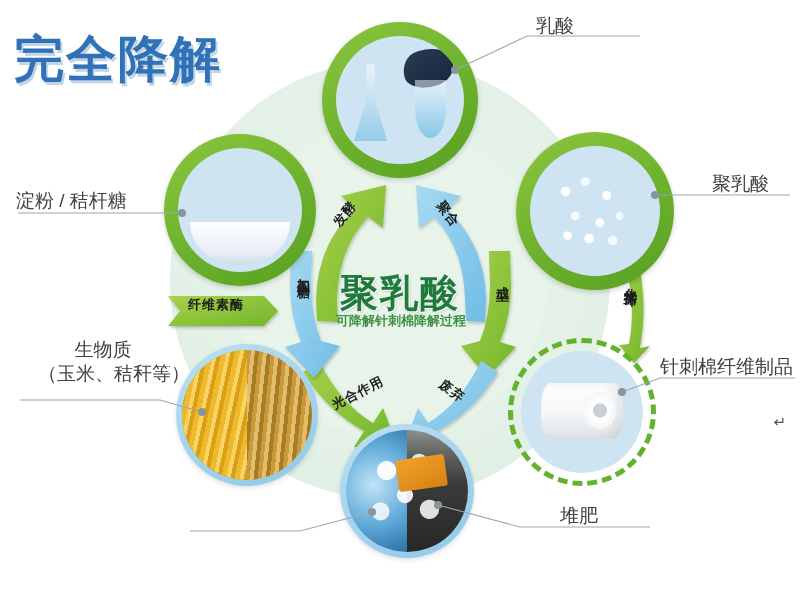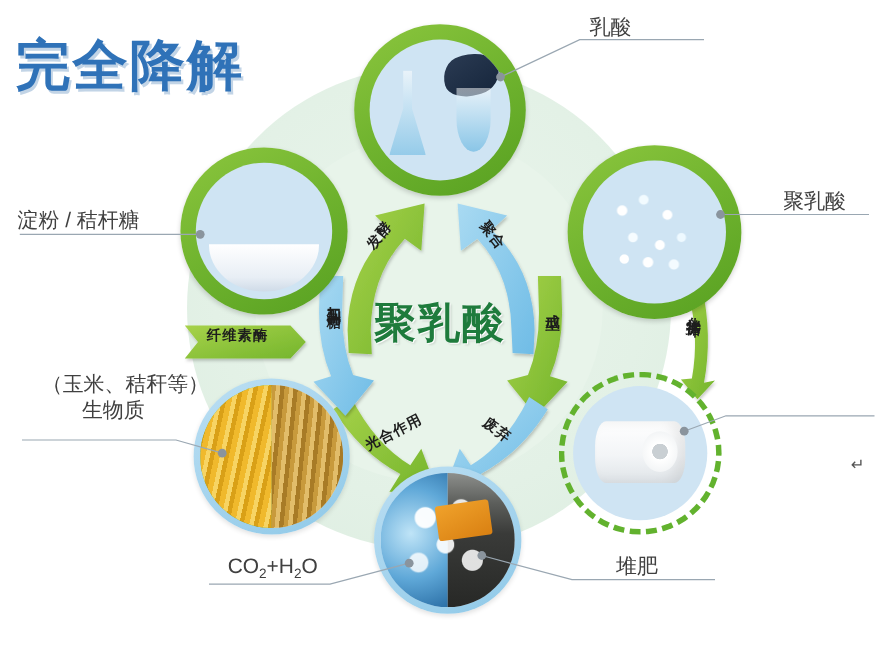--- a/index.html
+++ b/index.html
@@ -227,20 +227,21 @@
   <div class="arrow-label" style="left:331px; top:205px; transform:rotate(-52deg);">发酵</div>
   <div class="arrow-label" style="left:434px; top:205px; transform:rotate(52deg);">聚合</div>
   <div class="arrow-label vert" style="left:493px; top:276px;">成型</div>
   <div class="arrow-label" style="left:438px; top:382px; transform:rotate(35deg);">废弃</div>
   <div class="arrow-label" style="left:330px; top:384px; transform:rotate(-27deg);">光合作用</div>
   <div class="arrow-label vert" style="left:294px; top:268px;">加工制糖</div>
   <div class="arrow-label" style="left:188px; top:296px;">纤维素酶</div>
   <div class="arrow-label vert" style="left:622px; top:278px; transform:rotate(4deg);">化学循环</div>
 
   <div class="center-main">聚乳酸</div>
+  <div class="center-sub">可降解针刺棉降解过程</div>
 
   <div class="node" style="left:322px; top:22px; width:156px; height:156px;">
     <div class="ring ring-green"></div>
     <div class="photo img-lab" style="left:14px; top:14px; right:14px; bottom:14px;">
       <div class="glove"></div>
     </div>
   </div>
 
   <div class="node" style="left:164px; top:134px; width:152px; height:152px;">
     <div class="ring ring-green"></div>
@@ -302,29 +303,27 @@
       <circle cx="372" cy="512" r="4"></circle>
       <circle cx="202" cy="412" r="4"></circle>
       <circle cx="182" cy="213" r="4"></circle>
     </g>
   </svg>
 
   <div class="callout" style="left:536px; top:14px;">乳酸</div>
 
   <div class="callout" style="left:712px; top:172px;">聚乳酸</div>
 
+  <div class="callout" style="left:660px; top:355px;">针刺棉纤维制品</div>
 
   <div class="callout" style="left:560px; top:504px;">堆肥</div>
 
-  <div class="callout" style="left:207px; top:504px;">
-    <span>CO</span><sub>2</sub><span>+H</span><sub>2</sub><span>O</span>
-  </div>
 
   <div class="callout" style="left:38px; top:338px; text-align:center; width:130px;">
+    <span class="line2">生物质</span>
     <span class="line2">（玉米、秸秆等）</span>
-    <span class="line2">生物质</span>
   </div>
 
   <div class="callout" style="left:16px; top:189px;text-align:center;">淀粉 / 秸杆糖</div>
 
   <div class="cursor">↵</div>
 
 </div>
 
 </body></html>

